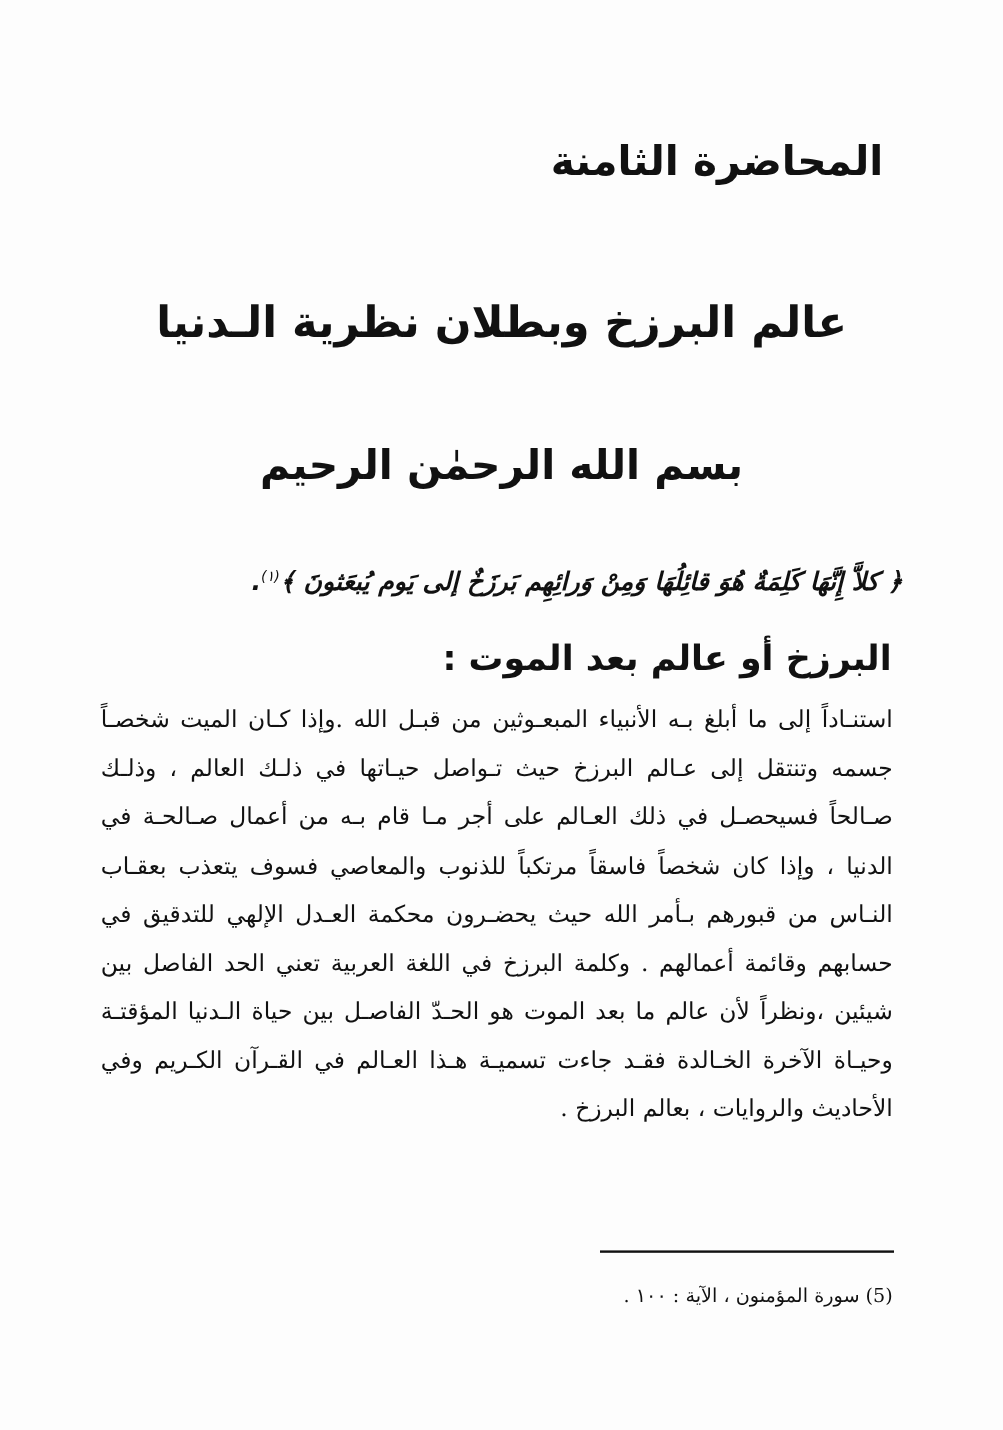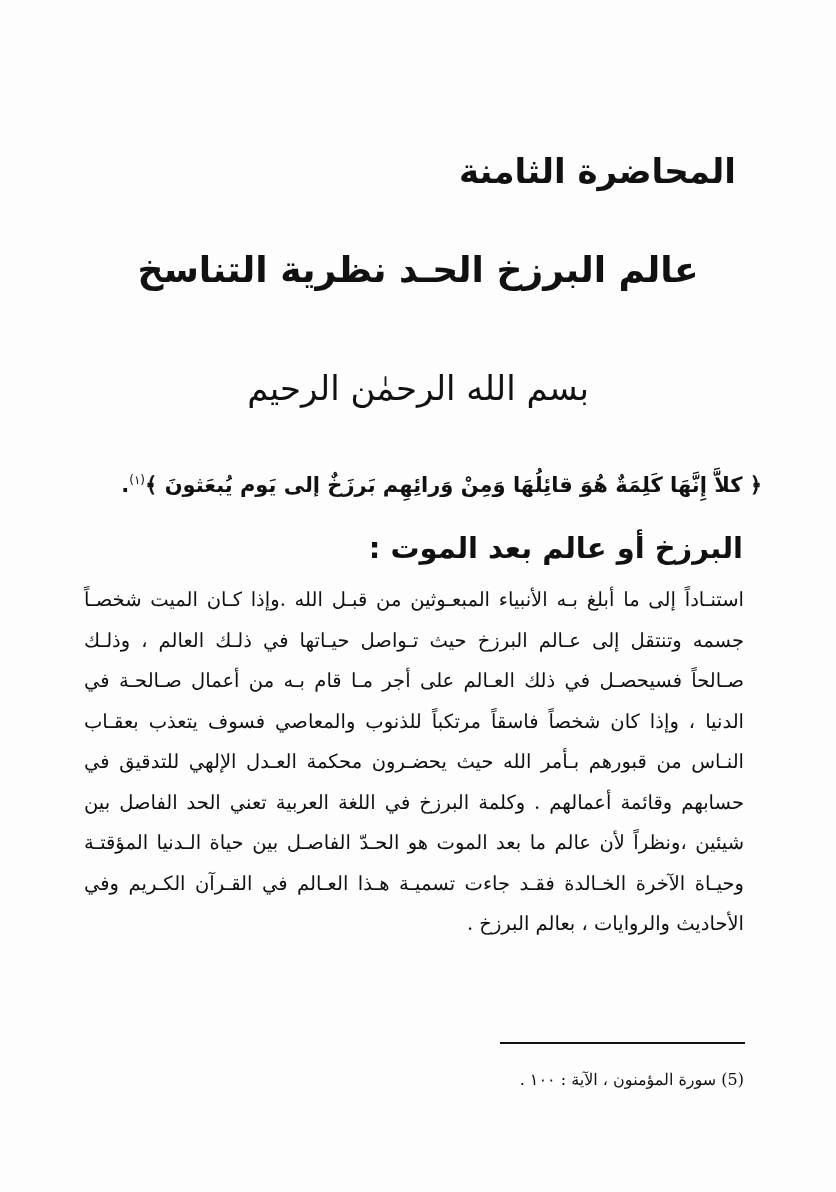--- a/index.html
+++ b/index.html
@@ -22,50 +22,50 @@
       direction: rtl;
     }
     .lecture-label {
       position: absolute;
       right: 100px;
       top: 110px;
       font-size: 34px;
       font-weight: bold;
       white-space: nowrap;
       line-height: 50px;
-      margin-top: 36px;
     }
     .chapter-title {
       position: absolute;
       left: 0; right: 0;
       top: 240px;
       text-align: center;
       font-size: 36px;
       font-weight: bold;
       line-height: 60px;
       white-space: nowrap;
     }
     .basmala {
       position: absolute;
       left: 0; right: 0;
       top: 360px;
       text-align: center;
       font-size: 34px;
-      font-weight: normal;
+      font-weight: bold;
       line-height: 56px;
       white-space: nowrap;
     }
     .verse {
       position: absolute;
-      right: 74px;
+      right: 84px;
       top: 462px;
       font-size: 21px;
       font-weight: bold;
       line-height: 36px;
       white-space: nowrap;
+      font-style: italic;
     }
     .verse sup {
       font-size: 12px;
       font-weight: normal;
       vertical-align: super;
     }
     .section-heading {
       position: absolute;
       right: 93px;
       top: 530px;
@@ -126,21 +126,21 @@
       direction: ltr;
     }
   </style>
 </head>
 <body>
 
 <div class="page">
 
   <div class="lecture-label">المحاضرة الثامنة</div>
 
-  <div class="chapter-title">عالم البرزخ الحـد نظرية التناسخ</div>
+  <div class="chapter-title">عالم البرزخ وبطلان نظرية الـدنيا</div>
 
   <div class="basmala">بسم الله الرحمٰن الرحيم</div>
 
   <div class="verse">
     <span>﴿</span>
     <span>كلاَّ إِنَّهَا كَلِمَةٌ هُوَ قائِلُهَا وَمِنْ وَرائِهِم بَرزَخٌ إلى يَوم يُبعَثونَ</span>
     <span>﴾</span><sup>(١)</sup><span>.</span>
   </div>
 
   <div class="section-heading">البرزخ أو عالم بعد الموت :</div>

